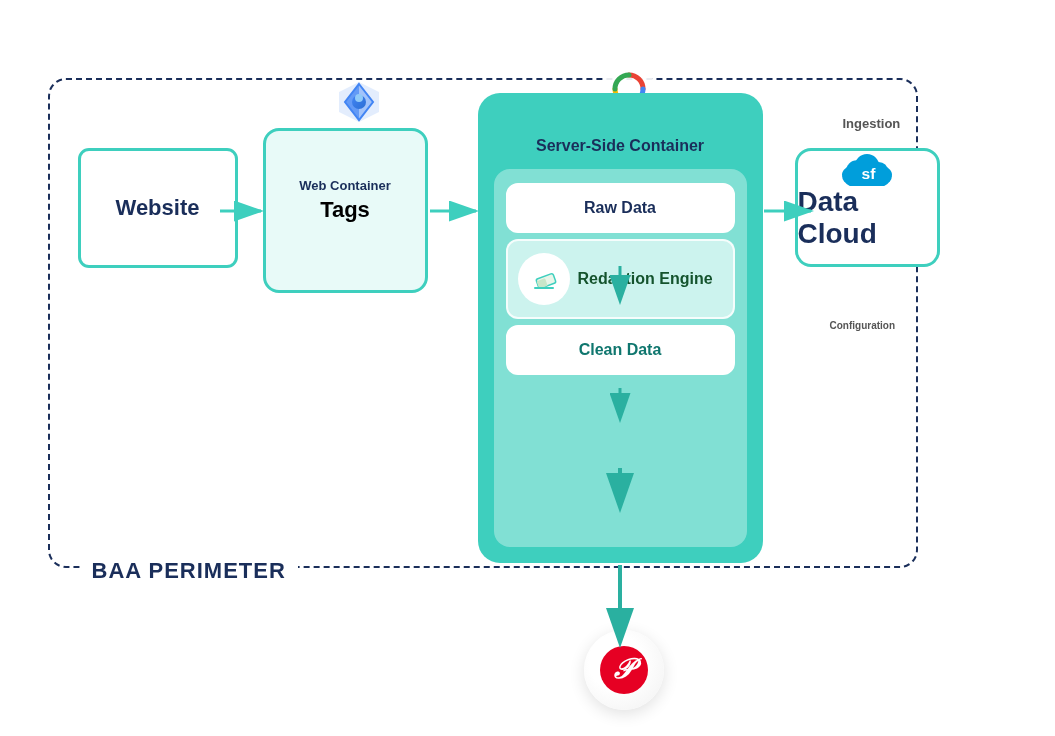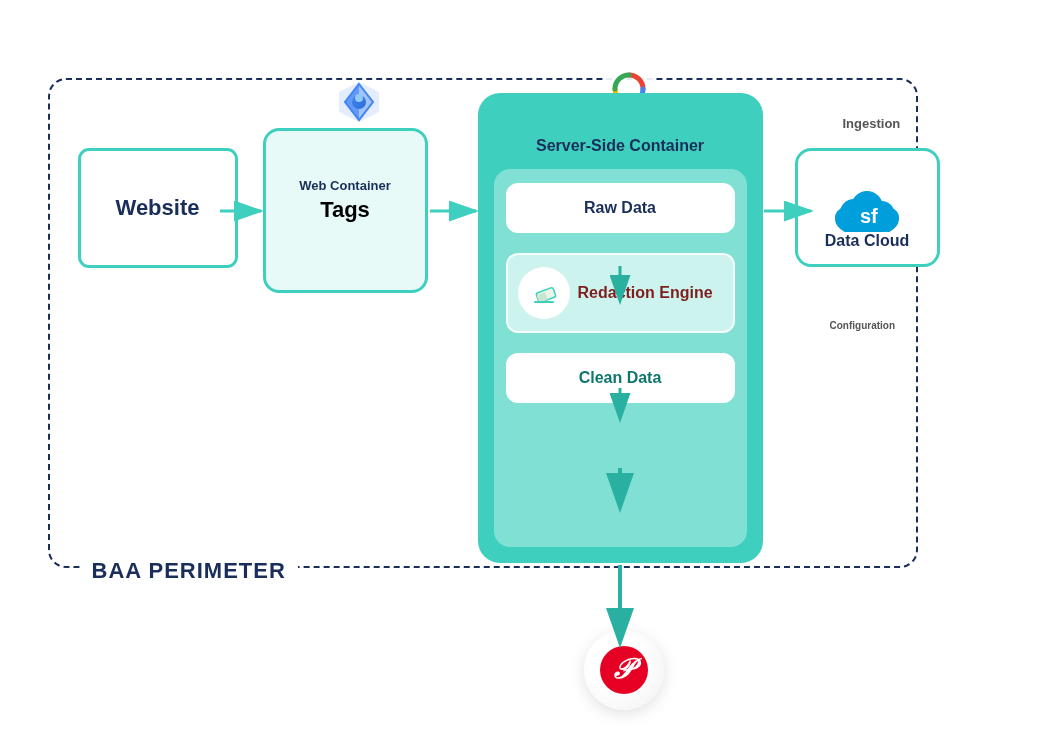--- a/index.html
+++ b/index.html
@@ -130,21 +130,21 @@
     }
     .server-inner {
       background: rgba(255,255,255,0.35);
       border-radius: 16px;
       width: 100%;
       flex: 1;
       display: flex;
       flex-direction: column;
       align-items: center;
       padding: 14px 12px;
-      gap: 20px;
+      gap: 6px;
     }
     
     .gcp-icon {
       position: absolute;
       top: 45px;
       left: 555px;
       width: 52px;
       height: 52px;
     }
     
@@ -176,21 +176,21 @@
       background: #fff;
       border-radius: 50%;
       display: flex;
       align-items: center;
       justify-content: center;
       flex-shrink: 0;
     }
     .redaction-text {
       font-size: 16px;
       font-weight: 700;
-      color: #7f1d1d;
+      color: #14532d;
       line-height: 1.3;
     }
     
     .clean-data-box {
       width: 100%;
       background: #fff;
       border-radius: 12px;
       padding: 14px 10px;
       text-align: center;
       font-size: 16px;
@@ -208,21 +208,21 @@
       border: 3px solid #3ecfbe;
       border-radius: 16px;
       background: #fff;
       display: flex;
       flex-direction: column;
       align-items: center;
       justify-content: flex-end;
       padding-bottom: 14px;
     }
     .salesforce-label {
-      font-size: 16px;
+      font-size: 28px;
       font-weight: 900;
       color: #1a2e5a;
     }
     .ingestion-label {
       position: absolute;
       top: 98px;
       left: 795px;
       font-size: 13px;
       color: #555;
       font-weight: 600;

